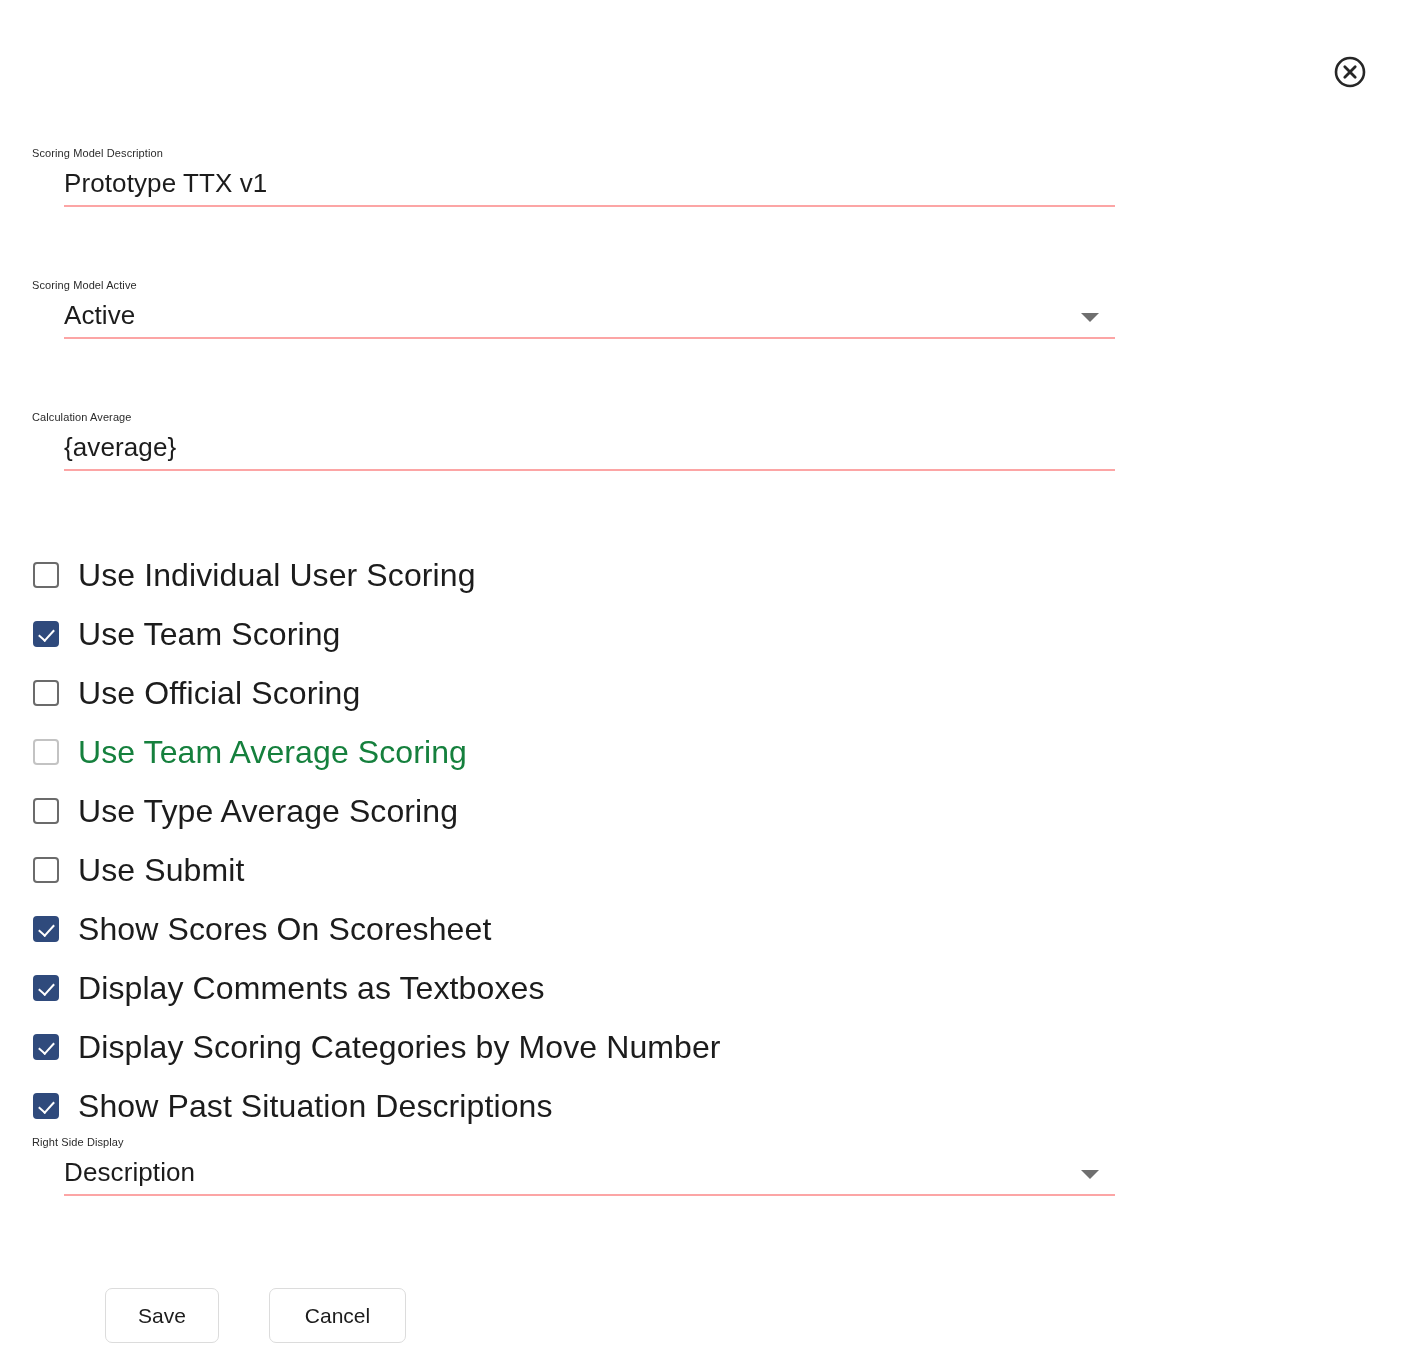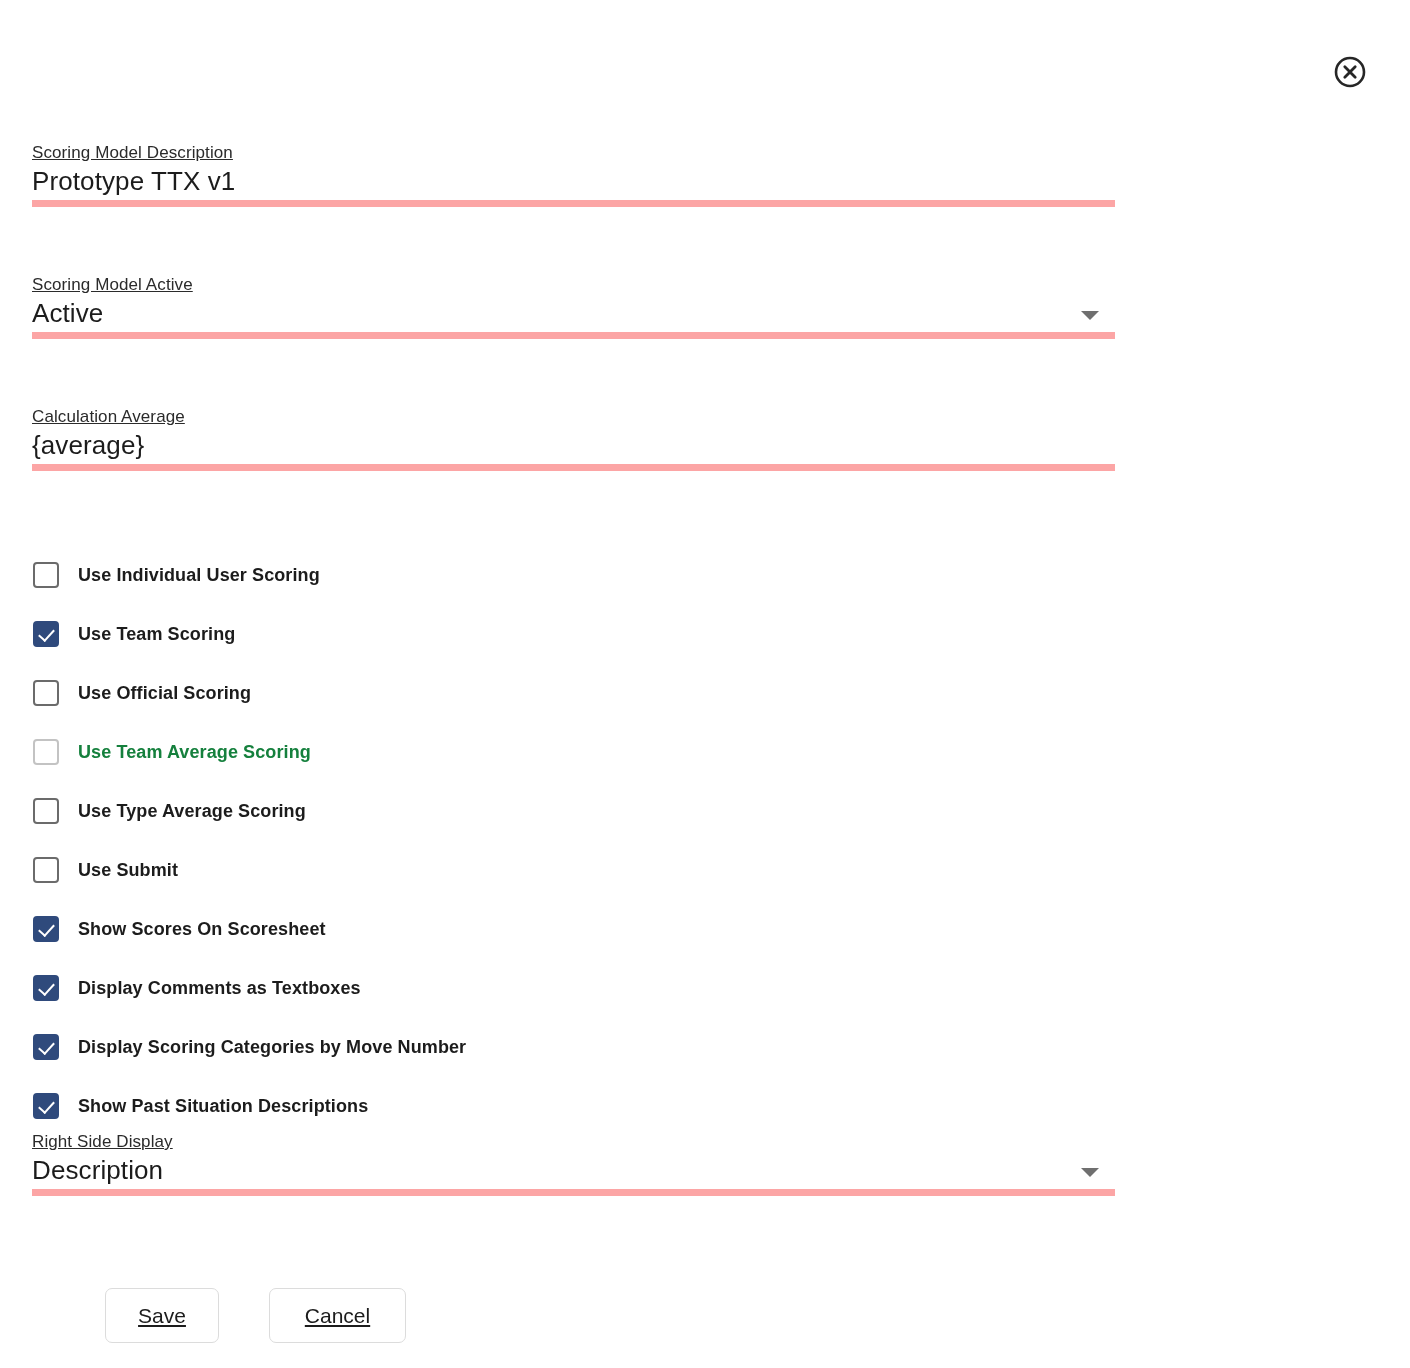--- a/index.html
+++ b/index.html
@@ -39,33 +39,33 @@
     top: 0;
     width: 1410px;
   }
 
   .field {
     position: absolute;
     left: 32px;
     width: 1083px;
   }
   .field-label {
-    font-size: 17px;
+    font-size: 11px;
     line-height: 20px;
     color: #2b2b2b;
     letter-spacing: 0.1px;
     white-space: nowrap;
-    text-decoration: underline;
   }
   .field-value-row {
     position: relative;
-    border-bottom: 7px solid #fca5a5;
+    border-bottom: 2px solid #fca5a5;
     height: 44px;
     display: flex;
     align-items: center;
+    margin-left: 32px;
   }
   .field-value {
     font-size: 26px;
     line-height: 30px;
     color: #1c1c1c;
     letter-spacing: 0.1px;
     padding-bottom: 2px;
     white-space: nowrap;
   }
   .caret {
@@ -121,26 +121,25 @@
     height: 13px;
     border: solid #ffffff;
     border-width: 0 2.6px 2.6px 0;
     transform: rotate(42deg);
   }
   .cbox.disabled {
     border-color: #c3c3c3;
   }
   .cb-label {
     margin-left: 19px;
-    font-size: 18px;
+    font-size: 32px;
     line-height: 30px;
     color: #1c1c1c;
     letter-spacing: 0.1px;
     white-space: nowrap;
-    font-weight: bold;
   }
   .cb-label.disabled { color: #15803d; }
 
   
   .actions {
     position: absolute;
     left: 105px;
     top: 1288px;
     display: flex;
     gap: 50px;
@@ -149,21 +148,20 @@
     min-width: 114px;
     height: 55px;
     padding: 0 20px;
     border: 1px solid #dcdcdc;
     border-radius: 7px;
     background: #ffffff;
     font-family: "Liberation Sans", sans-serif;
     font-size: 21px;
     color: #1c1c1c;
     cursor: pointer;
-    text-decoration: underline;
   }
   #btn-cancel { min-width: 137px; }
 </style>
 </head>
 <body>
 
 <button class="close-btn">
   <span>
     <svg width="34" height="34" viewBox="0 0 34 34" aria-hidden="true">
       <circle cx="17" cy="17" r="14" fill="none" stroke="#262626" stroke-width="2.6"></circle>

